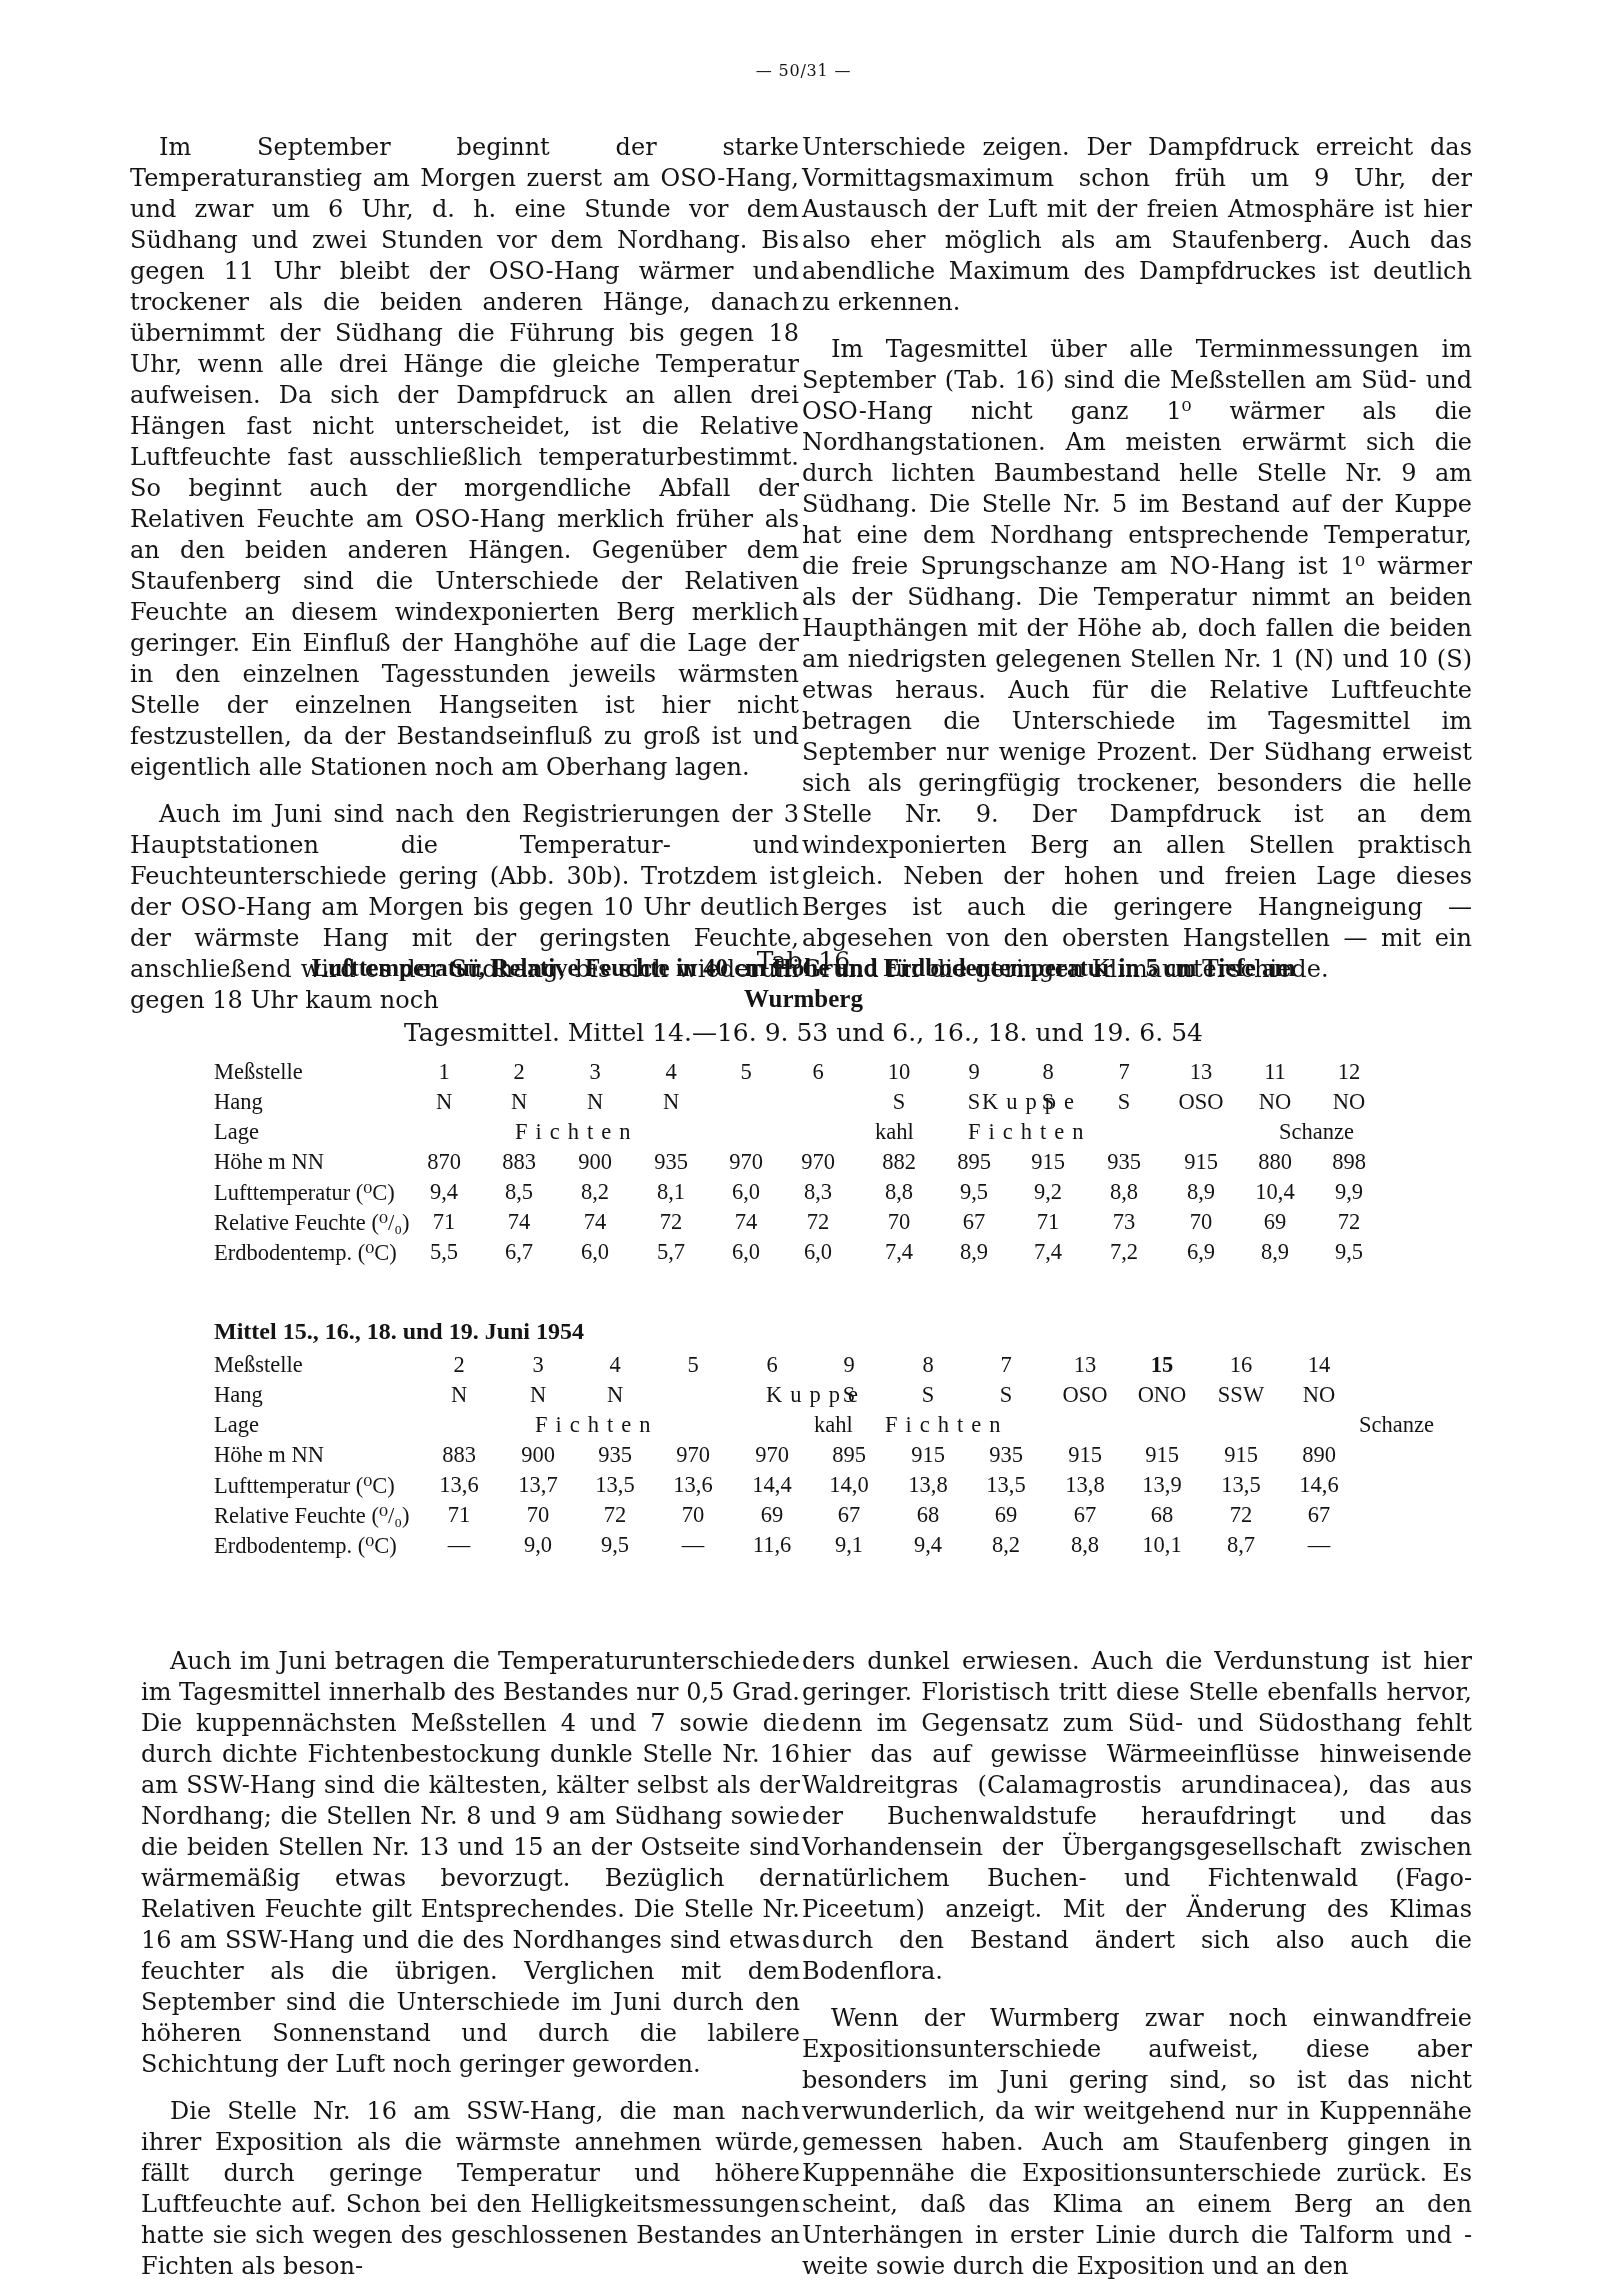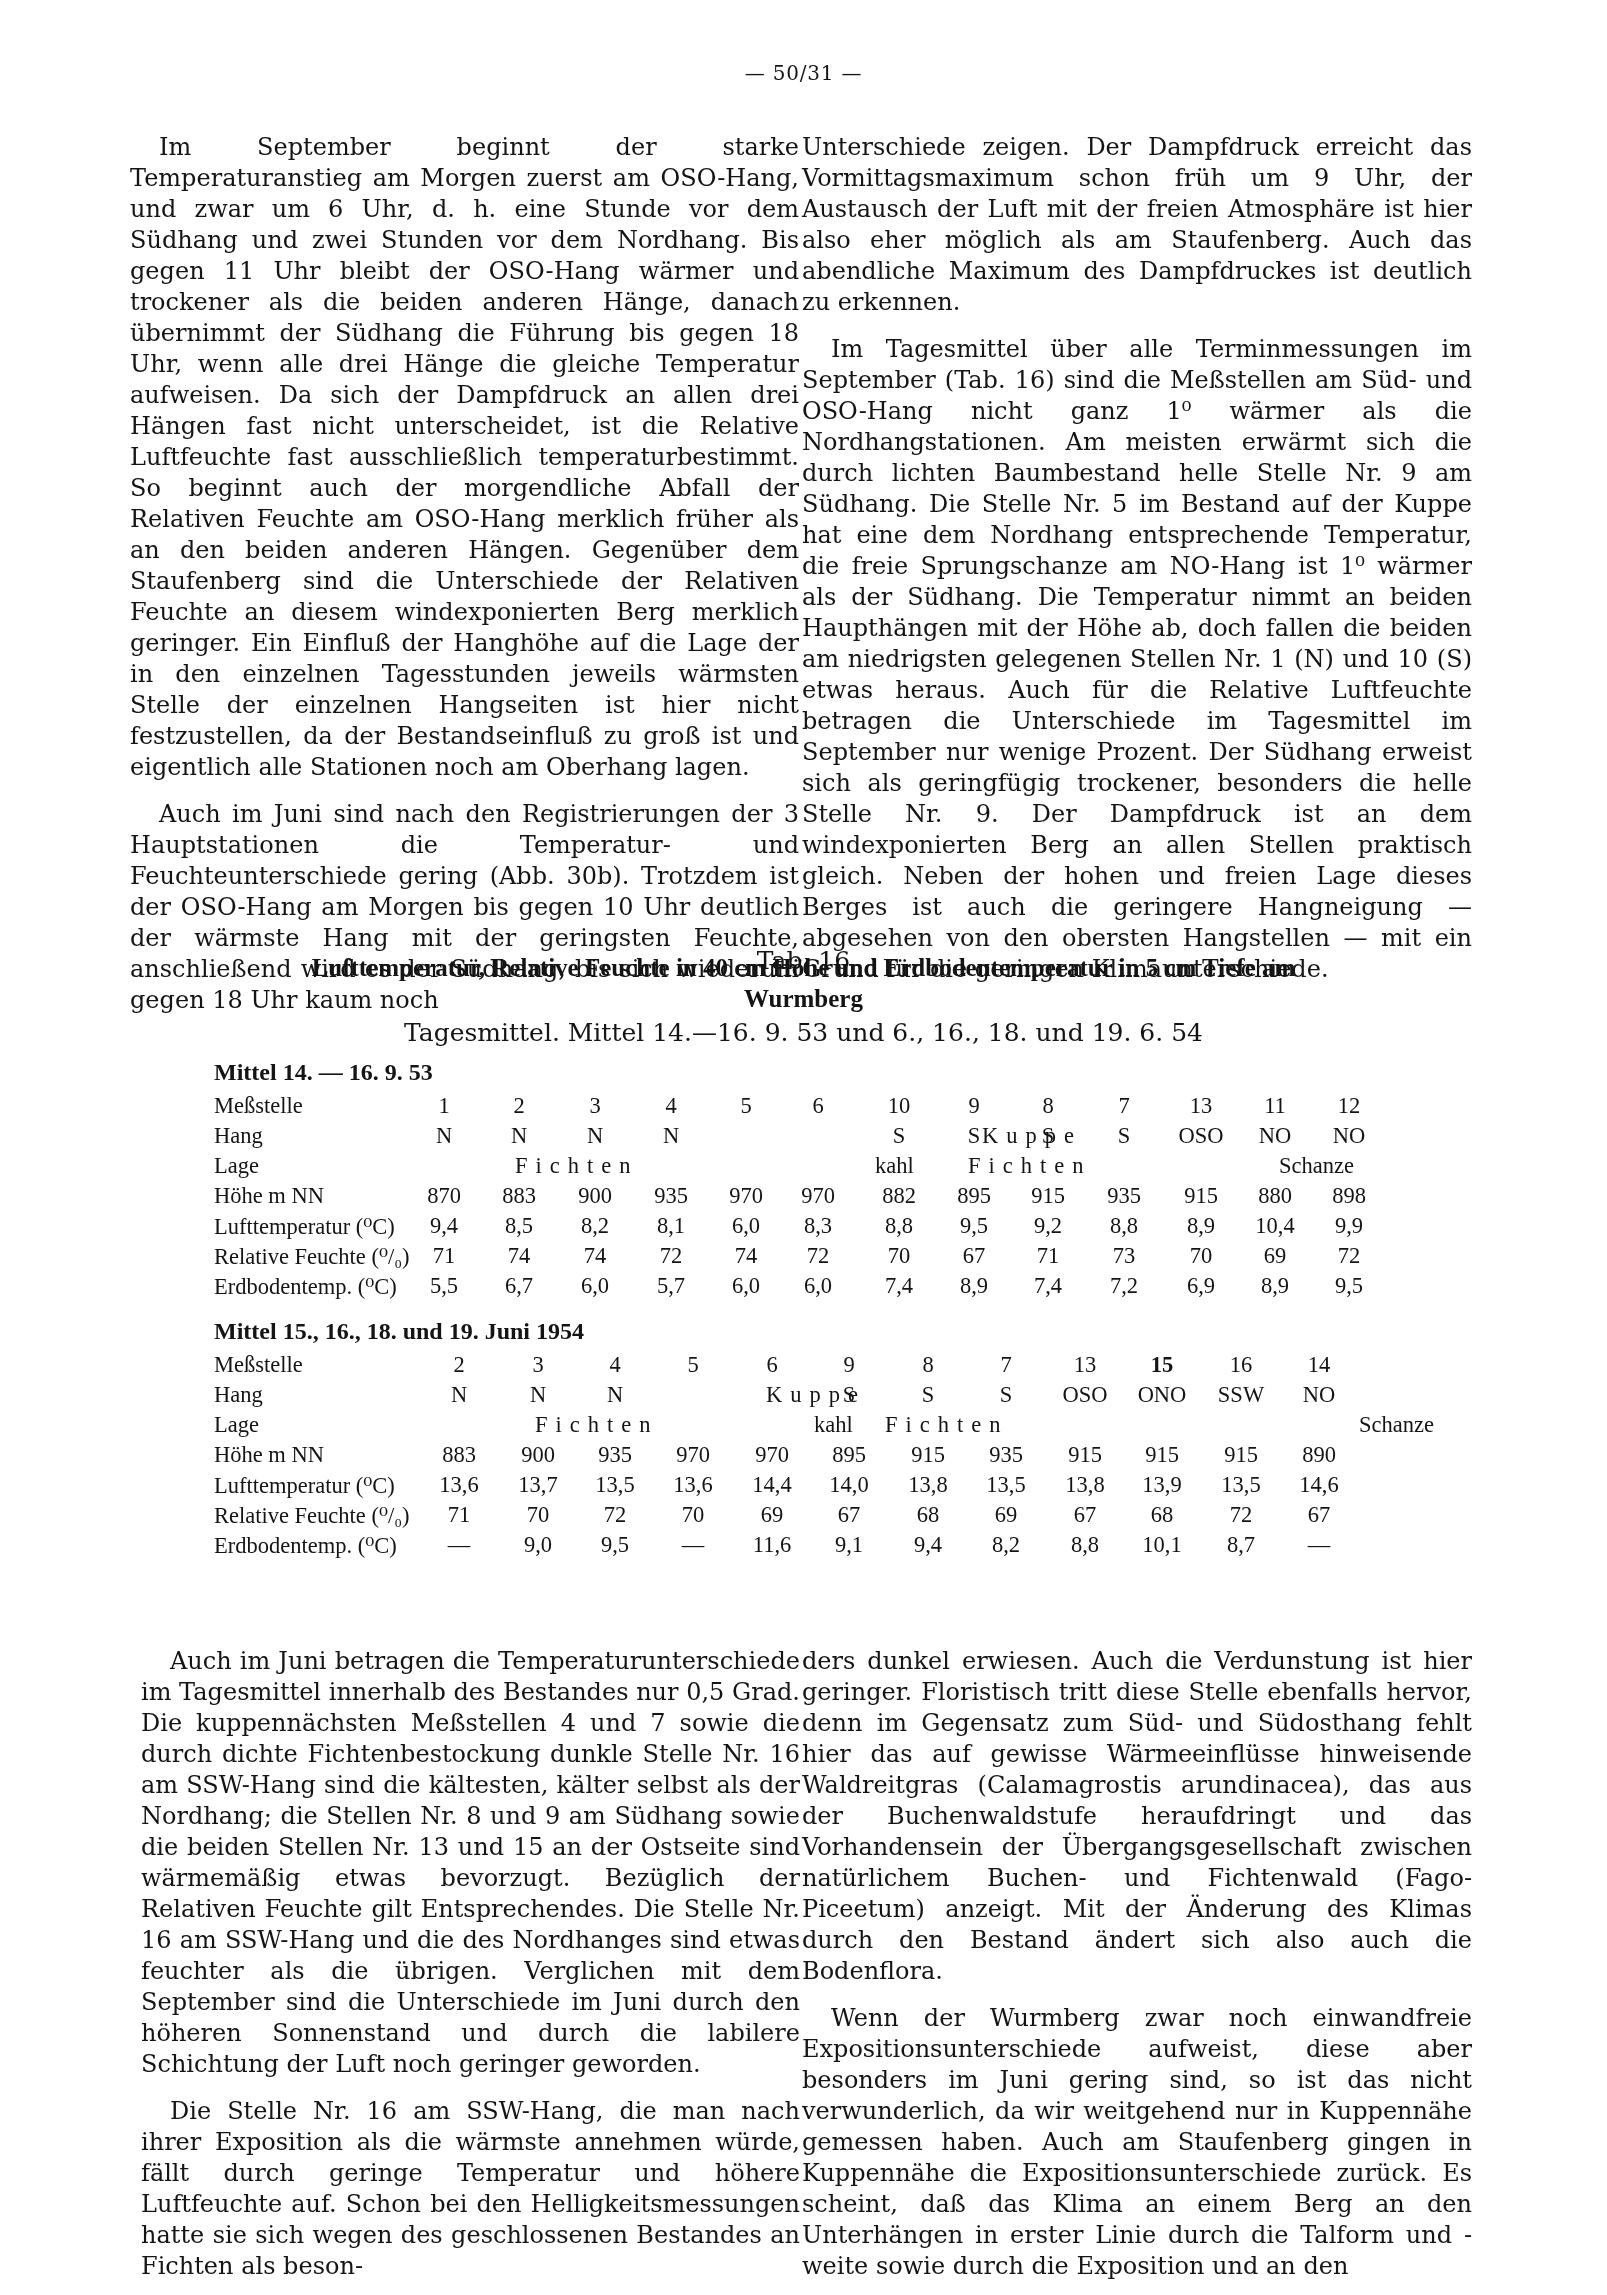--- a/index.html
+++ b/index.html
@@ -3,21 +3,21 @@
 <meta charset="utf-8">
 <style>
   html, body { margin: 0; padding: 0; background: #ffffff; }
   body {
     width: 1607px; height: 2295px; position: relative; overflow: hidden;
     font-family: "DejaVu Serif", "Liberation Serif", serif;
     color: #141414;
   }
   .page-number {
     position: absolute; top: 61px; left: 0; width: 1607px; text-align: center;
-    font-size: 20px; letter-spacing: 0.8px;
+    font-size: 16px; letter-spacing: 0.8px;
   }
   .col {
     position: absolute; font-size: 24px; line-height: 31px;
     text-align: justify; hyphens: manual;
   }
   .col p { margin: 0 0 16px 0; text-indent: 29px; }
   .col p.cont { text-indent: 0; }
   #col-top-left { left: 130px; top: 132px; width: 669px; }
   #col-top-right { left: 802px; top: 132px; width: 670px; }
   #col-bot-left { left: 141px; top: 1646px; width: 659px; }
@@ -55,21 +55,20 @@
   <p>Im Tagesmittel über alle Terminmessungen im September (Tab. 16) sind die Meßstellen am Süd- und OSO-Hang nicht ganz 1⁰ wärmer als die Nordhangstationen. Am meisten erwärmt sich die durch lichten Baumbestand helle Stelle Nr. 9 am Südhang. Die Stelle Nr. 5 im Bestand auf der Kuppe hat eine dem Nordhang entsprechende Temperatur, die freie Sprungschanze am NO-Hang ist 1⁰ wärmer als der Südhang. Die Temperatur nimmt an beiden Haupthängen mit der Höhe ab, doch fallen die beiden am niedrigsten gelegenen Stellen Nr. 1 (N) und 10 (S) etwas heraus. Auch für die Relative Luftfeuchte betragen die Unterschiede im Tagesmittel im September nur wenige Prozent. Der Südhang erweist sich als geringfügig trockener, besonders die helle Stelle Nr. 9. Der Dampfdruck ist an dem windexponierten Berg an allen Stellen praktisch gleich. Neben der hohen und freien Lage dieses Berges ist auch die geringere Hangneigung — abgesehen von den obersten Hangstellen — mit ein Grund für die geringen Klimaunterschiede.</p>
 </div>
 
 <div class="tab-caption" id="tab-label">Tab. 16</div>
 <div class="tab-caption" id="tab-title">
   <div style="width:1045px;margin:0 auto;">Lufttemperatur, Relative Feuchte in 40 cm Höhe und Erdbodentemperatur in 5 cm Tiefe am Wurmberg</div>
 </div>
 <div class="tab-caption" id="tab-subtitle">Tagesmittel. Mittel 14.—16. 9. 53 und 6., 16., 18. und 19. 6. 54</div>
 
 <div class="tbl" id="tbl-sep">
-  <div class="sect">Mittel 14. — 16. 9. 53</div>
   <div class="row">
     <span class="lbl">Meßstelle</span>
   <span class="cell" style="left: 230px;">1</span>
       <span class="cell" style="left: 305px;">2</span>
       <span class="cell" style="left: 381px;">3</span>
       <span class="cell" style="left: 457px;">4</span>
       <span class="cell" style="left: 532px;">5</span>
       <span class="cell" style="left: 604px;">6</span>
       <span class="cell" style="left: 685px;">10</span>
       <span class="cell" style="left: 760px;">9</span>

